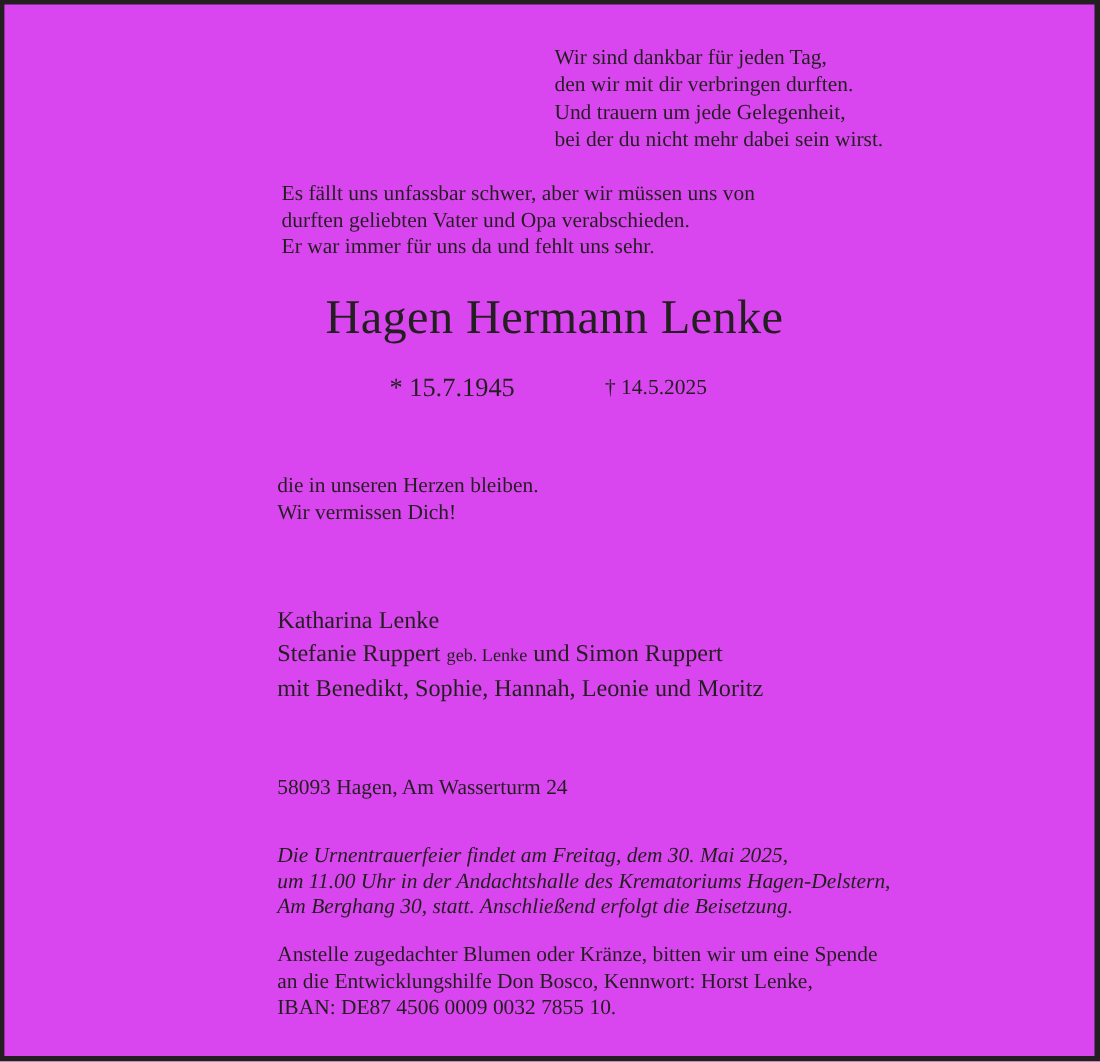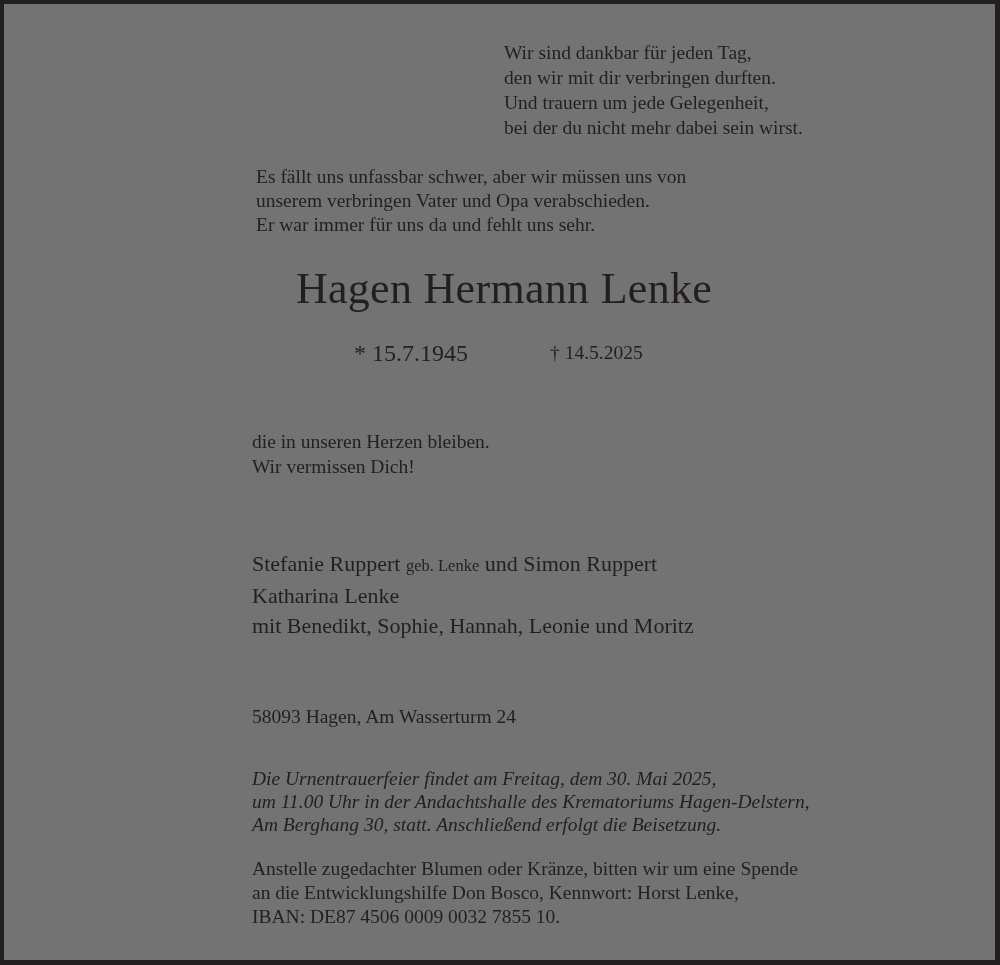--- a/index.html
+++ b/index.html
@@ -15,21 +15,21 @@
     }
     .frame {
       position: absolute;
       left: 0; top: 0;
       width: 1000px;
       height: 965px;
       box-sizing: border-box;
       border-style: solid;
       border-color: #231f20;
       border-width: 4px 5px 5px 4px;
-      background: #737373;
+      background: #d946ef;
       color: #231f20;
       font-family: "Liberation Serif", "DejaVu Serif", serif;
     }
     .block {
       position: absolute;
       margin: 0;
       font-size: 19.5px;
       line-height: 25px;
       white-space: nowrap;
     }
@@ -75,43 +75,43 @@
 
   <p class="block poem">
     <span class="line">Wir sind dankbar für jeden Tag,</span>
     <span class="line">den wir mit dir verbringen durften.</span>
     <span class="line">Und trauern um jede Gelegenheit,</span>
     <span class="line">bei der du nicht mehr dabei sein wirst.</span>
   </p>
 
   <p class="block intro">
     <span class="line">Es fällt uns unfassbar schwer, aber wir müssen uns von</span>
-    <span class="line">unserem verbringen Vater und Opa verabschieden.</span>
+    <span class="line">durften geliebten Vater und Opa verabschieden.</span>
     <span class="line">Er war immer für uns da und fehlt uns sehr.</span>
   </p>
 
   <div class="name">
     <span>Hagen Hermann Lenke</span>
   </div>
 
   <div class="birth">* 15.7.1945</div>
   <div class="death">† 14.5.2025</div>
 
   <p class="block sorrow">
     <span class="line">die in unseren Herzen bleiben.</span>
     <span class="line">Wir vermissen Dich!</span>
   </p>
 
   <p class="block family">
+    <span class="line">Katharina Lenke</span>
     <span class="line">
       <span>Stefanie Ruppert</span>
       <span class="small">geb. Lenke</span>
       <span>und Simon Ruppert</span>
     </span>
-    <span class="line">Katharina Lenke</span>
     <span class="line">mit Benedikt, Sophie, Hannah, Leonie und Moritz</span>
   </p>
 
   <p class="block address">58093 Hagen, Am Wasserturm 24</p>
 
   <p class="block ceremony">
     <span class="line">Die Urnentrauerfeier findet am Freitag, dem 30. Mai 2025,</span>
     <span class="line">um 11.00 Uhr in der Andachtshalle des Krematoriums Hagen-Delstern,</span>
     <span class="line">Am Berghang 30, statt. Anschließend erfolgt die Beisetzung.</span>
   </p>

